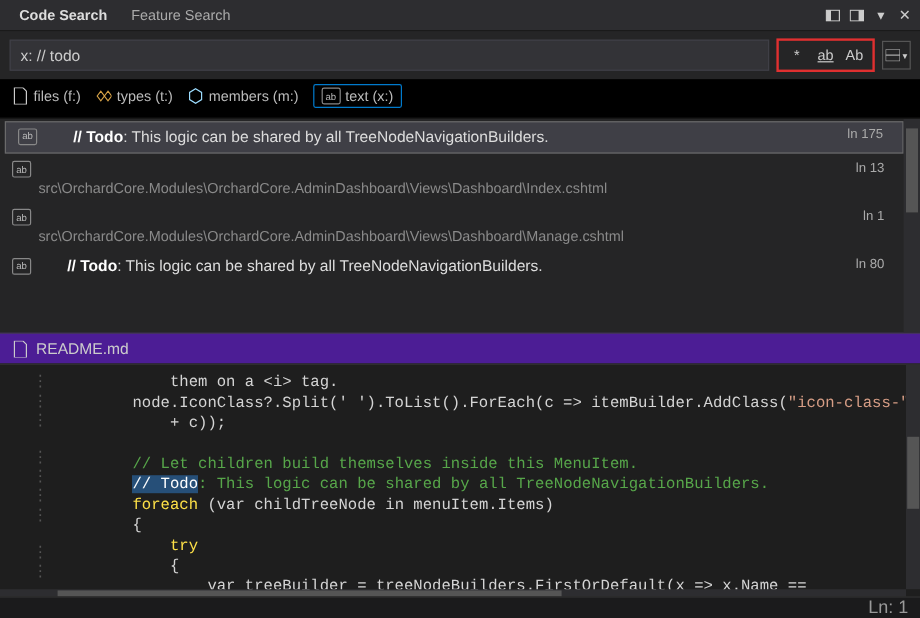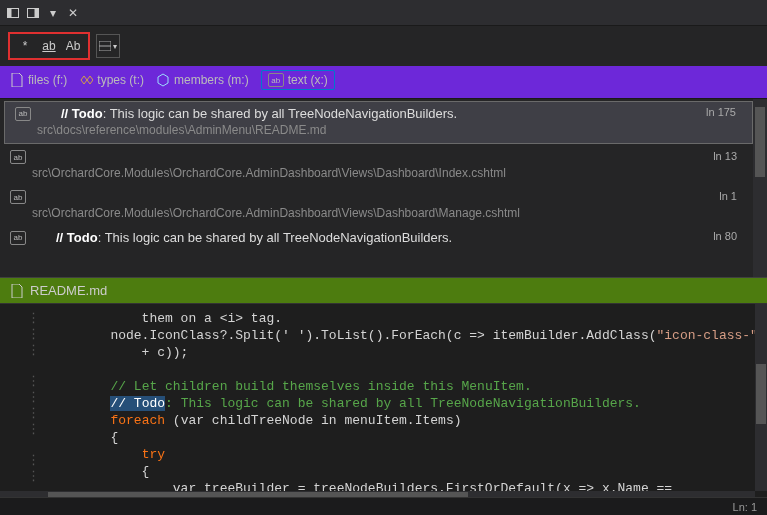--- a/index.html
+++ b/index.html
@@ -75,21 +75,21 @@
     border: 1px solid #555;
     display: flex;
     align-items: center;
     justify-content: center;
     font-size: 10px;
   }
   .filter-row {
     display: flex;
     gap: 12px;
     padding: 4px 10px 8px 10px;
-    background: #6d28d9;
+    background: #000000;
     border-bottom: 1px solid #1a1a1a;
   }
   .filter-chip {
     display: flex;
     align-items: center;
     gap: 4px;
     color: #bbbbbb;
     font-size: 12px;
     cursor: pointer;
   }
@@ -146,21 +146,21 @@
     font-size: 8px; color: #bbb;
   }
   .result-title { color: #dddddd; margin-left: 24px; }
   .result-title .bold { font-weight: 600; color: #ffffff; }
   .result-path { color: #8a8a8a; font-size: 12px; padding-left: 22px; }
   .result-ln { color: #aaaaaa; font-size: 11px; padding-right: 6px; white-space: nowrap; }
   .preview-tab {
     display: flex;
     align-items: center;
     gap: 6px;
-    background: #4d7c0f;
+    background: #4c1d95;
     border-top: 1px solid #404040;
     padding: 4px 10px;
     height: 26px;
   }
   .preview-tab .tab-icon {
     width: 14px; height: 14px; display: flex; align-items: center; justify-content: center;
   }
   .preview-tab .tab-name { color: #cccccc; font-size: 13px; }
   .editor {
     display: flex;
@@ -180,21 +180,21 @@
   }
   .code {
     flex: 1;
     padding: 6px 0 0 0;
     line-height: 17px;
     white-space: pre;
     overflow: hidden;
     color: #d4d4d4;
   }
   .c-comment { color: #57a64a; }
-  .c-kw { color: #f97316; }
+  .c-kw { color: #fde047; }
   .c-str { color: #d69d85; }
   .c-hl { background: #264f78; color: #ffffff; }
   .editor-scroll-v {
     position: absolute;
     right: 0; top: 0; bottom: 12px;
     width: 12px;
     background: #2d2d30;
   }
   .editor-thumb-v {
     position: absolute;
@@ -217,48 +217,53 @@
   .statusbar {
     position: absolute;
     bottom: 0; left: 0; right: 0;
     height: 18px;
     background: #1b1b1c;
     border-top: 1px solid #333;
     display: flex;
     justify-content: flex-end;
     align-items: center;
     padding: 0 10px;
-    font-size: 11px;
+    font-size: 15px;
     color: #999;
   }
   svg { display: block; }
 </style>
 </head>
 <body>
 
 <div class="titlebar">
+  <div class="titlebar-tabs">
+    <div class="title-tab">Code Search</div>
+    <div class="title-tab inactive">Feature Search</div>
+  </div>
   <div class="titlebar-controls">
     <span class="tb-icon">
         <svg width="12" height="10" viewBox="0 0 12 10">
           <rect x="0.5" y="0.5" width="11" height="9" fill="none" stroke="#ccc"></rect>
           <rect x="0.5" y="0.5" width="4" height="9" fill="#ccc"></rect>
         </svg>
       </span>
     <span class="tb-icon">
         <svg width="12" height="10" viewBox="0 0 12 10">
           <rect x="0.5" y="0.5" width="11" height="9" fill="none" stroke="#ccc"></rect>
           <rect x="7.5" y="0.5" width="4" height="9" fill="#ccc"></rect>
         </svg>
       </span>
     <span class="tb-icon">▾</span>
     <span class="tb-icon">✕</span>
   </div>
 </div>
 
 <div class="search-row">
+  <input class="search-input" value="x: // todo" style="">
   <div class="search-opts">
     <div class="opt-btn">*</div>
     <div class="opt-btn underline">ab</div>
     <div class="opt-btn">Ab</div>
   </div>
   <div class="view-btn">
     <svg width="12" height="10" viewBox="0 0 12 10">
         <rect x="0" y="0" width="12" height="10" fill="none" stroke="#aaa"></rect>
         <line x1="0" y1="5" x2="12" y2="5" stroke="#aaa"></line>
       </svg>
@@ -298,21 +303,20 @@
 </div>
 
 <div class="results">
   <div id="results-container">
       <div class="result-item selected">
         <div class="result-main">
           <div class="result-line1">
             <span class="result-icon">ab</span>
             <span class="result-title"><span class="bold">// Todo</span>: This logic can be shared by all TreeNodeNavigationBuilders.</span>
           </div>
-          <div class="result-path">src\docs\reference\modules\AdminMenu\README.md</div>
         </div>
         <div class="result-ln">ln 175</div>
       </div>
       <div class="result-item">
         <div class="result-main">
           <div class="result-line1">
             <span class="result-icon">ab</span>
           </div>
           <div class="result-path">src\OrchardCore.Modules\OrchardCore.AdminDashboard\Views\Dashboard\Index.cshtml</div>
         </div>

